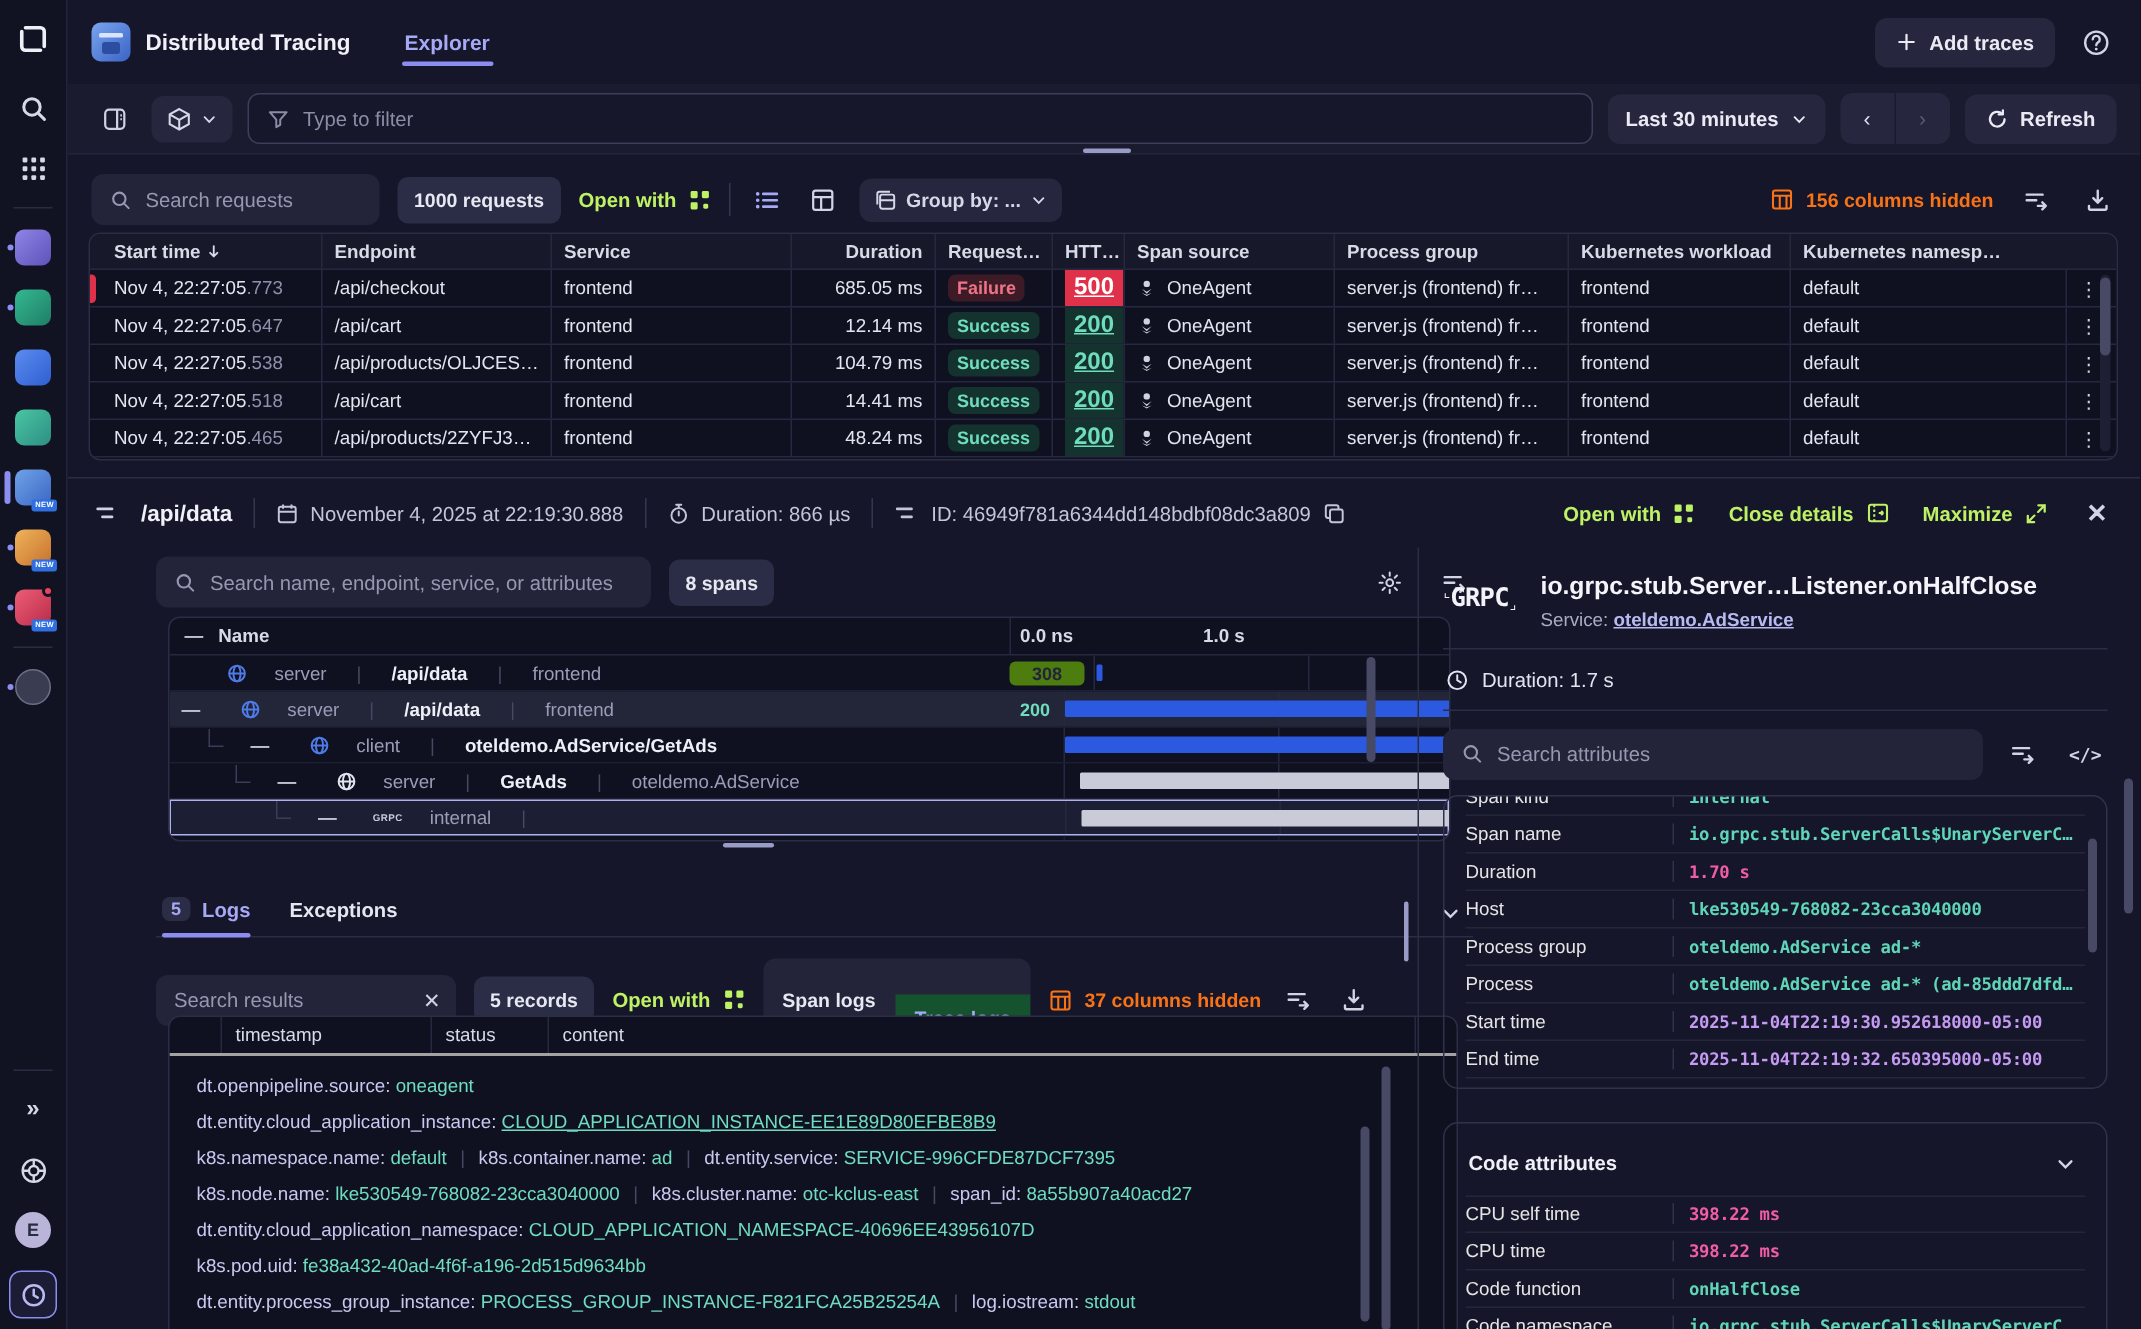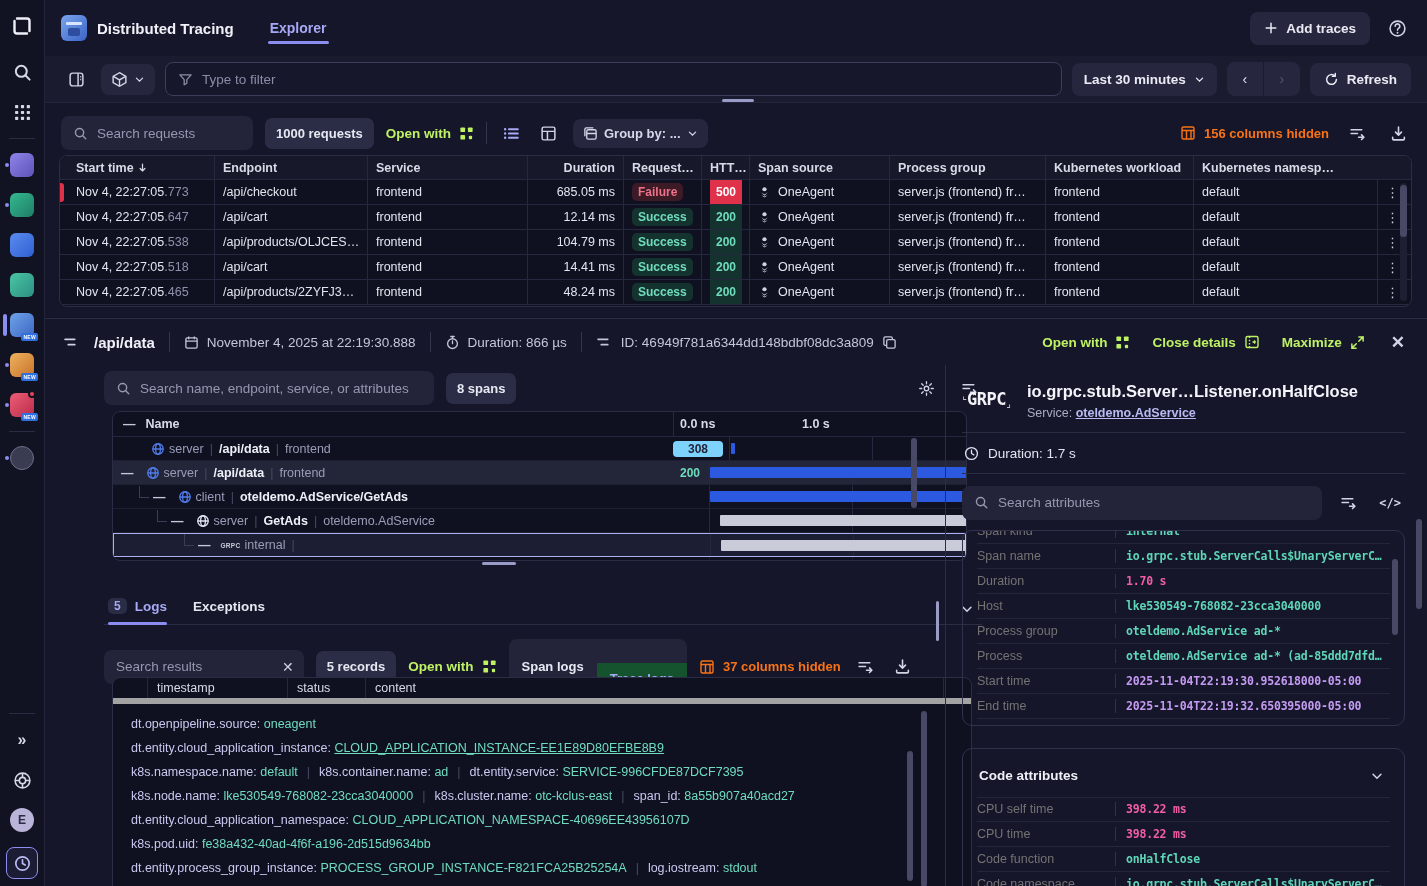--- a/index.html
+++ b/index.html
@@ -65,21 +65,21 @@
   .req-table { position:absolute; left:59px; top:155px; width:1353px; height:152px; background:#0f1120; border:1px solid #2b2d45; border-radius:8px; overflow:hidden; font-size:12.5px; }
   .rt-row { display:grid; grid-template-columns:8px 146px 153px 160px 96px 78px 48px 140px 156px 148px 1fr 34px; align-items:center; height:25px; border-bottom:1px solid #262840; color:#e2e4ee; }
   .rt-head { height:24px; background:#171829; color:#d8dae8; font-weight:bold; }
   .rt-cell { padding:0 8px; white-space:nowrap; overflow:hidden; text-overflow:ellipsis; border-left:1px solid #262840; height:100%; display:flex; align-items:center; }
   .rt-cell.noborder { border-left:none; }
   .rt-cell.r { justify-content:flex-end; }
   .ms { color:#8f91ac; }
   .status-chip { border-radius:5px; padding:2px 6px; font-size:12px; font-weight:bold; }
   .chip-success { background:#14332e; color:#6fdcbd; }
   .chip-failure { background:#3c1a26; color:#ef7388; }
-  .code-chip { border-radius:5px; padding:14px 6px; font-size:12px; font-weight:bold; }
+  .code-chip { border-radius:5px; padding:14px 6px; font-size:16px; font-weight:bold;text-decoration:underline; }
   .code-200 { background:#14332e; color:#6fdcbd; }
   .code-500 { background:#e0314b; color:#fff; }
   .err-strip { width:4px; height:19px; border-radius:0 3px 3px 0; background:#e0314b; }
   .agent { display:flex; align-items:center; gap:7px; }
   .agent-ic { width:13px; height:13px; color:#cfd1e4; }
   .dots-v { color:#cfd1e4; font-size:13px; letter-spacing:0; cursor:pointer; }
   .scroll-v { position:absolute; border-radius:4px; background:#474965; }
   .scroll-track { position:absolute; border-radius:4px; background:#1e1f33; }
 
   
@@ -94,23 +94,23 @@
   .span-toolbar { position:absolute; left:59px; top:52px; width:878px; display:flex; align-items:center; gap:12px; }
   .span-tb-right { margin-left:auto; display:flex; gap:18px; }
 
   
   .span-panel { position:absolute; left:67px; top:92px; width:855px; height:150px; background:#0f1120; border:1px solid #2b2d45; border-radius:8px; overflow:hidden; font-size:12.5px; }
   .sp-head { display:flex; height:25px; align-items:center; border-bottom:1px solid #262840; color:#d8dae8; font-weight:bold; }
   .sp-namecol { flex:0 0 560px; display:flex; align-items:center; gap:10px; padding-left:10px; }
   .sp-axis { flex:1; display:flex; border-left:1px solid #262840; height:100%; align-items:center; position:relative; }
   .sp-axis .t0 { margin-left:6px; } .sp-axis .t1 { position:absolute; left:128px; }
   .sp-row { position:relative; display:flex; height:24px; align-items:center; border-bottom:1px solid #1d1f33; }
-  .sp-left { flex:0 0 560px; display:flex; align-items:center; gap:4px; overflow:hidden; white-space:nowrap; height:100%; }
+  .sp-left { flex:0 0 560px; display:flex; align-items:center; gap:18px; overflow:hidden; white-space:nowrap; height:100%; }
   .sp-badge { flex:0 0 36px; text-align:right; padding-right:6px; font-size:12px; font-weight:bold; }
-  .b-gray { } .b-gray span { background:#7dd3fc; color:#23243a; border-radius:4px; padding:1px 15px; }
+  .b-gray { } .b-gray span { background:#4d7c0f; color:#23243a; border-radius:4px; padding:1px 15px; }
   .b-teal span { color:#6fdcbd; padding:1px 3px; }
   .sp-track { flex:1; position:relative; height:100%; border-left:1px solid #262840; }
   .sp-grid { position:absolute; left:142px; top:0; bottom:0; width:1px; background:#262840; }
   .sp-bar { position:absolute; top:6px; height:11px; border-radius:1px; }
   .bar-blue { background:#2b5ae0; }
   .bar-gray { background:#c9cbd8; }
   .kind { color:#9b9db8; } .pipe { color:#474963; padding:0 2px; }
   .sname { font-weight:bold; color:#eef0f8; } .ssvc { color:#9b9db8; }
   .minus { color:#c5c7da; font-weight:bold; }
   .elbow { width:10px; height:12px; border-left:1px solid #3a3c58; border-bottom:1px solid #3a3c58; margin-top:-10px; }
@@ -126,39 +126,39 @@
   .ltab .cnt { background:#2b2c45; border-radius:5px; padding:1px 6px; font-size:12px; }
   .ltab.active { color:#a7a9f5; }
   .ltab.active::after { content:""; position:absolute; left:0; right:0; bottom:-1px; height:3px; border-radius:2px; background:#8b8df0; }
   .logs-collapse { margin-left:auto; padding-bottom:8px; }
   .logs-toolbar { position:absolute; left:59px; top:320px; width:878px; display:flex; align-items:center; gap:12px; }
   .seg { display:flex; background:#23243a; border-radius:8px; overflow:hidden; }
   .seg-b { padding:8px 13px; font-size:13px; font-weight:bold; color:#e6e8f2; border:none; background:transparent; cursor:pointer; }
   .seg-b.on { color:#a7a9f5; background:#14532d;margin-top:24px; }
   .clear-x { background:transparent; border:none; color:#cfd1e4; font-size:14px; padding:0 10px; cursor:pointer; }
   .logs-panel { position:absolute; left:67px; top:358px; width:860px; height:210px; background:#0f1120; border:1px solid #2b2d45; border-radius:8px 8px 0 0; overflow:hidden; }
-  .lp-head { display:grid; grid-template-columns:34px 140px 78px 1fr 28px; height:26px; align-items:center; border-bottom:6px solid #a3a3a3; color:#d8dae8; font-size:12.5px; }
+  .lp-head { display:grid; grid-template-columns:34px 140px 78px 1fr 28px; height:26px; align-items:center; border-bottom:2px solid #a3a3a3; color:#d8dae8; font-size:12.5px; }
   .lp-hcell { border-left:1px solid #262840; padding:0 9px; height:100%; display:flex; align-items:center; }
   .log-lines { padding:8px 4px 0 18px; font-size:12.5px; line-height:24px; white-space:nowrap; }
   .lk { color:#c9c8f0; } .lv { color:#6fdcc0; } .lv.link { text-decoration:underline; }
   .lsep { color:#474963; padding:0 9px; }
 
   
   .rpanel { position:absolute; left:900px; top:46px; width:482px; height:522px; border-left:1px solid #2b2d45; padding:16px 22px 0 16px; }
   .rp-titlerow { display:flex; gap:13px; }
   .grpc-logo { flex:0 0 52px; color:#f2f3f8; font-weight:bold; font-size:17px; letter-spacing:-.5px; padding-top:8px; font-family:"DejaVu Sans Mono", monospace; }
   .rp-title { font-size:16.5px; font-weight:bold; color:#f4f5fa; line-height:1.25; }
   .rp-svc { font-size:12.5px; color:#aaacc4; margin-top:4px; }
   .rp-svc a { color:#b9baf2; font-weight:bold; text-decoration:underline; }
   .rp-dur { display:flex; align-items:center; gap:9px; font-size:13.5px; color:#e2e4f0; padding:13px 2px 12px; border-top:1px solid #2b2d45; margin-top:12px; border-bottom:1px solid #2b2d45; }
   .rp-search { display:flex; align-items:center; margin-top:12px; gap:14px; }
   .attr-card { margin-top:10px; border:1px solid #30324b; border-radius:10px; background:#13142600; height:196px; overflow:hidden; position:relative; }
   .attr-rows { margin-top:-12px; }
   .attr-row { display:flex; align-items:center; height:25px; border-bottom:1px solid #242639; margin:0 14px; font-size:12px; }
-  .attr-key { flex:0 0 138px; color:#737373; font-size:12.5px; }
+  .attr-key { flex:0 0 138px; color:#e5e5e5; font-size:12.5px; }
   .attr-val { flex:1; font-family:"DejaVu Sans Mono", monospace; font-size:11.5px; letter-spacing:-.2px; border-left:1px solid #30324b; padding-left:10px; white-space:nowrap; overflow:hidden; text-overflow:ellipsis; font-weight:bold; }
   .c-teal { color:#5fd6b8; } .c-pink { color:#f25da8; } .c-purple { color:#c49af2; }
   .code-card { margin-top:22px; border:1px solid #30324b; border-radius:10px; padding-top:2px; height:170px; }
   .cc-head { display:flex; align-items:center; justify-content:space-between; padding:14px 16px 10px; font-size:13.5px; font-weight:bold; color:#f0f1f8; }
   svg { display:block; }
 </style>
 </head>
 <body>
 
 <div class="app">

